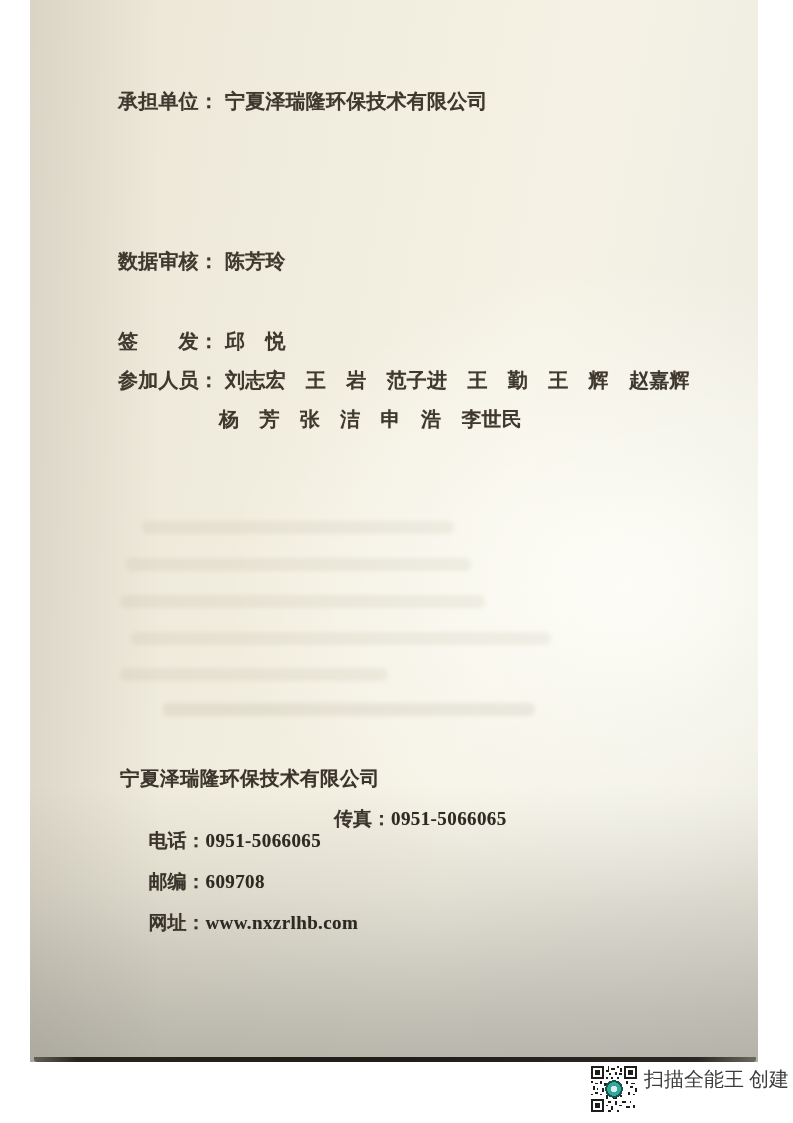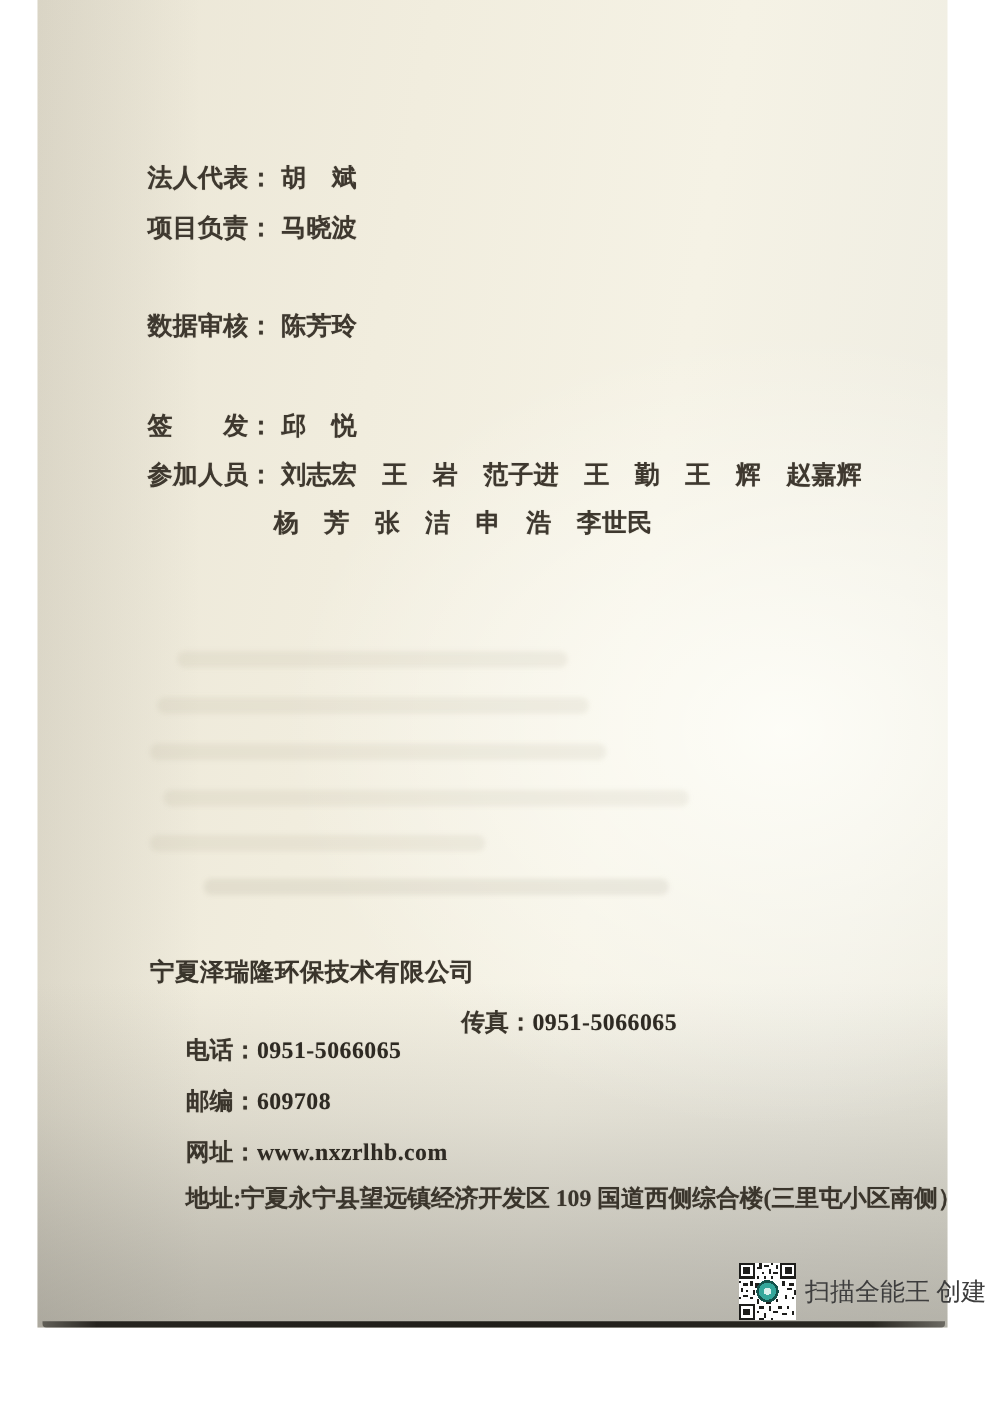--- a/index.html
+++ b/index.html
@@ -30,49 +30,48 @@
     letter-spacing:0.2px;
   }
   .frow .fvalue{margin-left:6px;}
   .frow.cont{padding-left:95px;}
   .footer-line{
     position:absolute;left:90px;white-space:pre;
     font-size:19px;font-weight:700;color:#3a352c;line-height:22px;
     text-shadow:0 0 0.7px rgba(70,62,48,0.45);
   }
   .footer-line .num{color:#2e2a23;letter-spacing:0.4px;}
-  .footer-line .col2{position:absolute;left:214px;top:0;white-space:pre;margin-left:35px;}
+  .footer-line .col2{position:absolute;left:214px;top:0;white-space:pre;}
   .company-name{font-size:19.5px;letter-spacing:0.5px;}
   .addr-line{font-size:19px;letter-spacing:0px;}
   
   .ghost{
     position:absolute;height:13px;border-radius:6px;
     background:rgba(148,138,112,0.10);
     filter:blur(2.2px);
   }
   
   .watermark{
-    position:absolute;left:591px;top:1010px;display:flex;align-items:center;
+    position:absolute;left:591px;top:1066px;display:flex;align-items:flex-start;
     gap:7px;
   }
   .wm-text{
     font-size:20px;color:#3d3d3d;font-weight:400;white-space:pre;
     font-family:"Liberation Serif","DejaVu Serif",serif;
   }
   .qr{display:block;}
 </style>
 </head>
 <body>
 
 <div class="canvas">
 
   <div class="paper">
 
-    <div class="frow" style="top:132px"><span class="flabel">法人代表：</span><span class="fvalue">胡　斌</span></div>
-    <div class="frow" style="top:172px"><span class="flabel">项目负责：</span><span class="fvalue">马晓波</span></div>
+    <div class="frow" style="top:90px"><span class="flabel">承担单位：</span><span class="fvalue">宁夏泽瑞隆环保技术有限公司</span></div>
     <div class="frow" style="top:250px"><span class="flabel">数据审核：</span><span class="fvalue">陈芳玲</span></div>
     <div class="frow" style="top:369px"><span class="flabel">参加人员：</span><span class="fvalue">刘志宏　王　岩　范子进　王　勤　王　辉　赵嘉辉</span></div>
     <div class="frow" style="top:330px"><span class="flabel">签　　发：</span><span class="fvalue">邱　悦</span></div>
     <div class="frow cont" style="top:408px"><span class="fvalue">杨　芳　张　洁　申　浩　李世民</span></div>
 
     <div class="ghost" style="top:521px;left:112px;width:312px"></div>
     <div class="ghost" style="top:558px;left:96px;width:345px"></div>
     <div class="ghost" style="top:595px;left:90px;width:365px"></div>
     <div class="ghost" style="top:632px;left:101px;width:420px"></div>
     <div class="ghost" style="top:668px;left:90px;width:268px"></div>
@@ -86,23 +85,20 @@
     </div>
 
     <div class="footer-line" style="top:849px">
       <span>邮编：</span><span class="num">609708</span>
     </div>
 
     <div class="footer-line" style="top:890px">
       <span>网址：</span><span class="num">www.nxzrlhb.com</span>
     </div>
 
-    <div class="footer-line addr-line" style="top:927px">
-      <span>地址:</span><span>宁夏永宁县望远镇经济开发区 109 国道西侧综合楼(三里屯小区南侧）</span>
-    </div>
 
     <div class="paper-edge"></div>
   </div>
 
   <div class="watermark">
     <svg class="qr" width="46" height="46" viewBox="0 0 25 25" shape-rendering="crispEdges">
       <rect x="0" y="0" width="25" height="25" fill="#ffffff"></rect>
 
       <rect x="0" y="0" width="7" height="7" fill="#1d1d1b"></rect>
         <rect x="1" y="1" width="5" height="5" fill="#ffffff"></rect>

